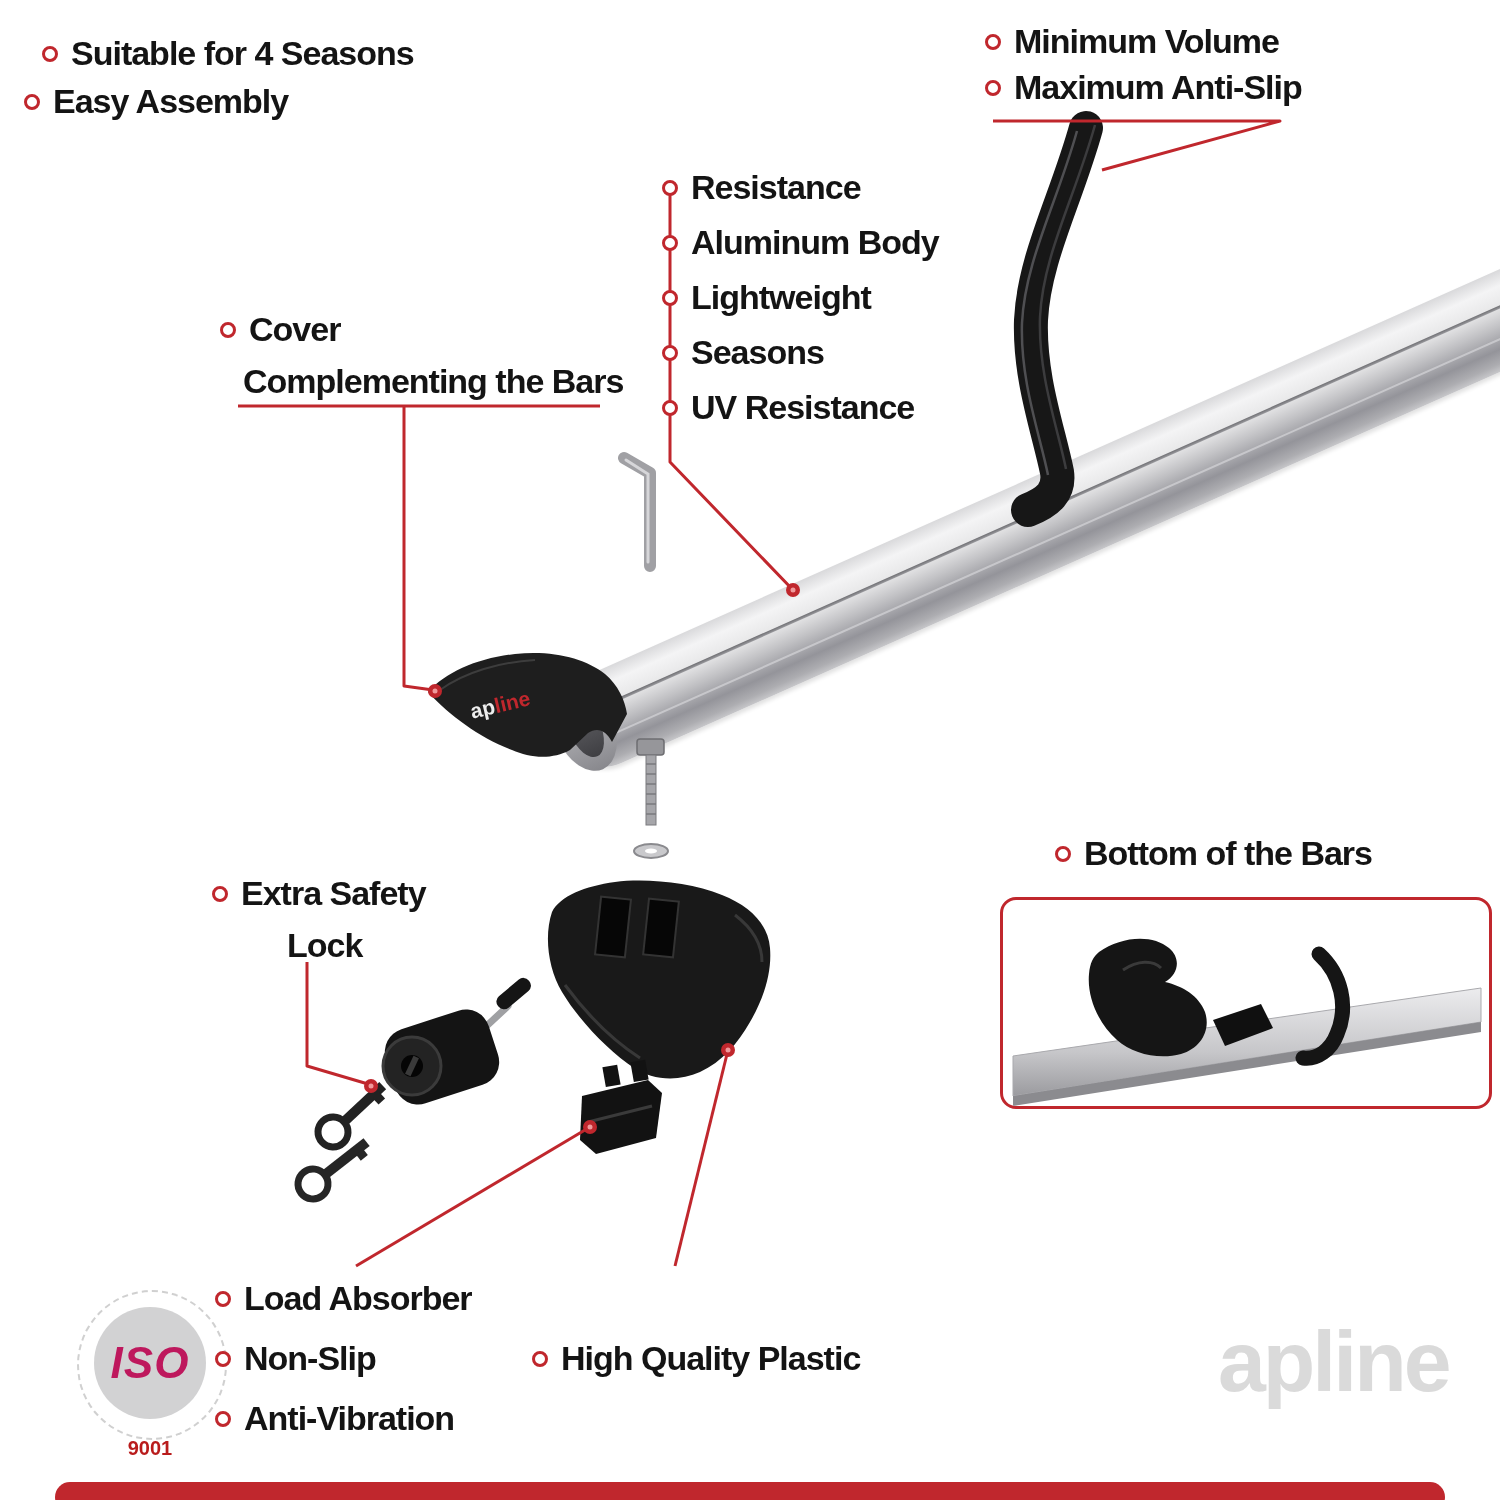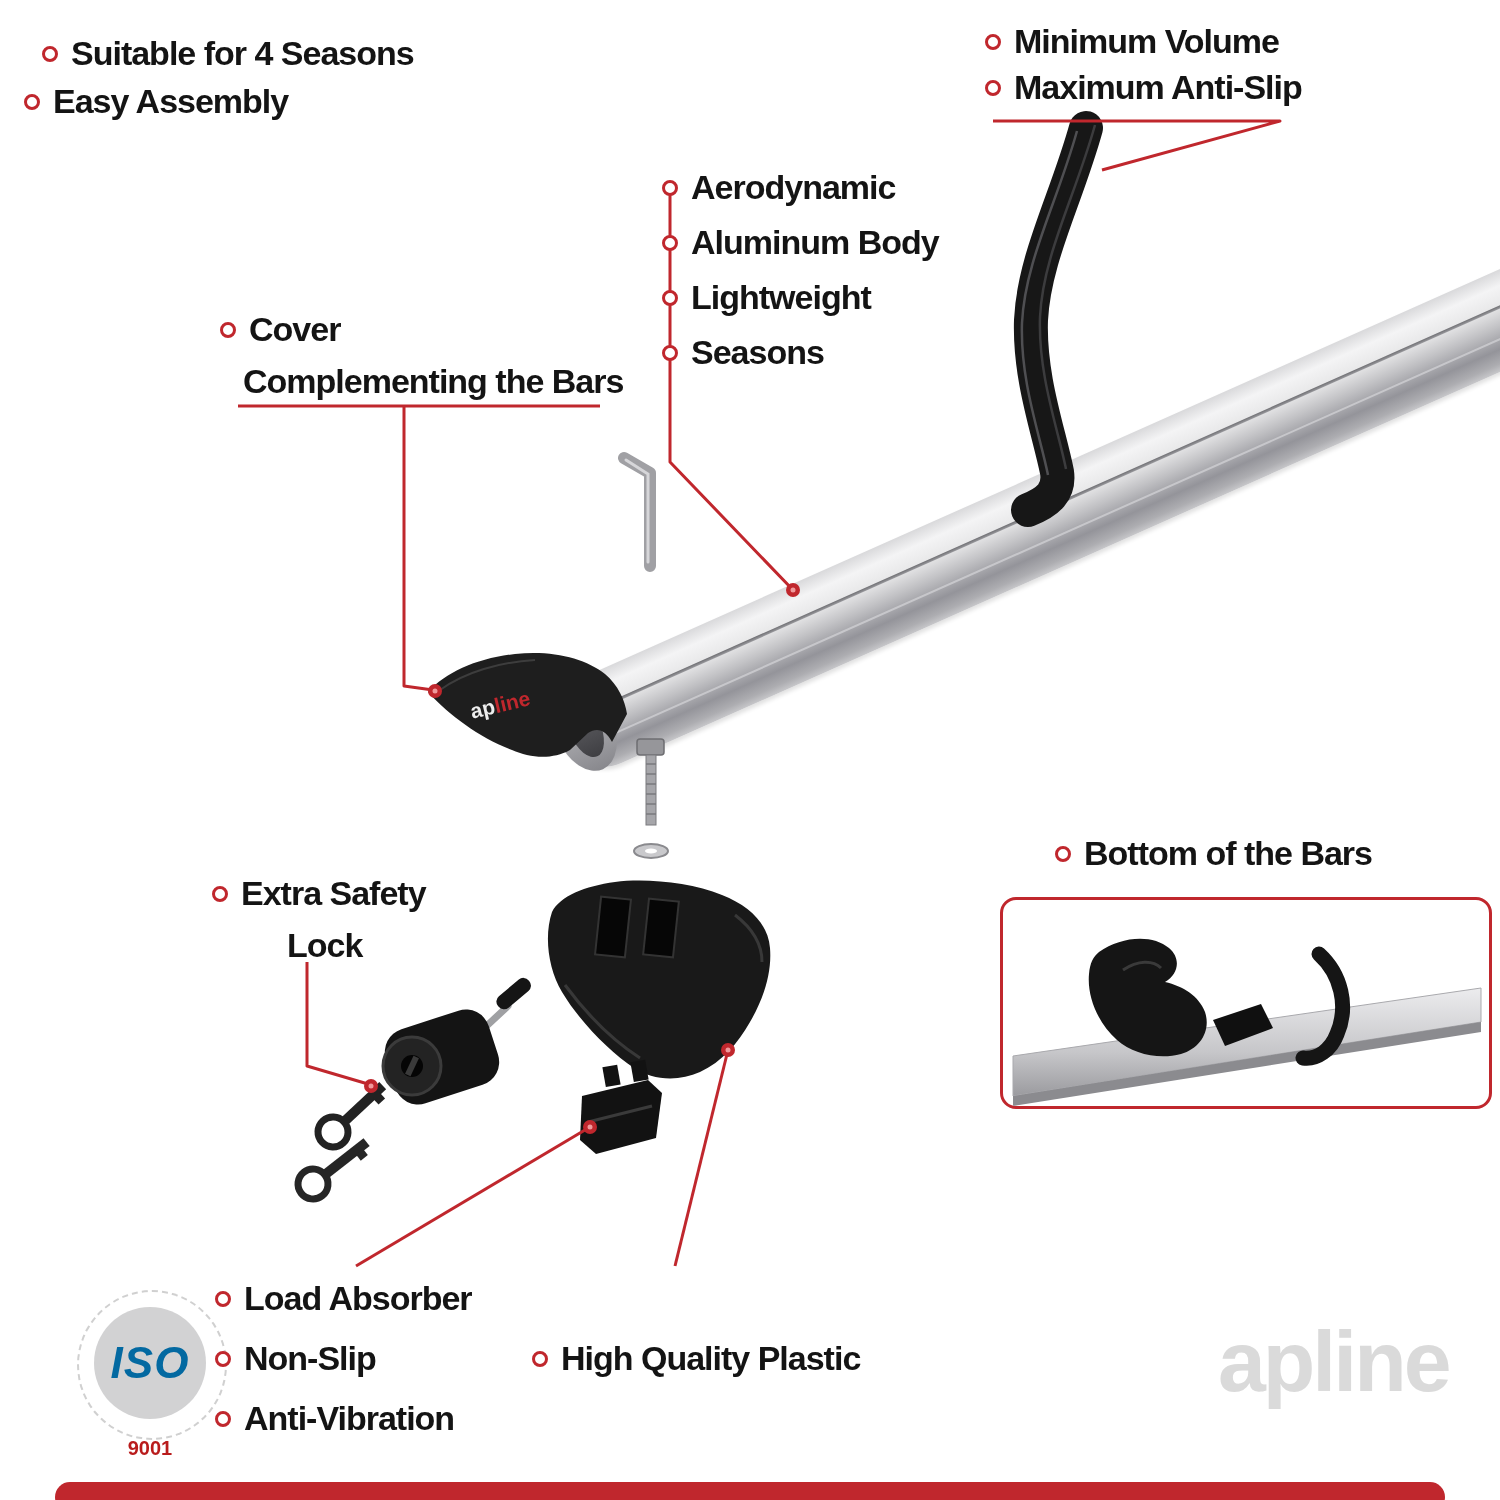--- a/index.html
+++ b/index.html
@@ -40,21 +40,21 @@
   .inset{position:absolute;left:1000px;top:897px;width:492px;height:212px;
          border:3px solid #c0272d;border-radius:16px;background:#fff;z-index:2;box-sizing:border-box;}
   .inset svg{width:100%;height:100%;display:block;border-radius:12px;}
 
   
   .iso{position:absolute;left:75px;top:1284px;width:150px;height:176px;z-index:1;}
   .iso-ring{position:absolute;left:2px;top:6px;width:146px;height:146px;
             border:2px dashed #d0d0d0;border-radius:50%;}
   .iso-circle{position:absolute;left:19px;top:23px;width:112px;height:112px;border-radius:50%;
               background:#d2d2d3;display:flex;align-items:center;justify-content:center;}
-  .iso-title{font-style:italic;font-weight:700;font-size:44px;color:#0369a1;letter-spacing:1px;}
+  .iso-title{font-style:italic;font-weight:700;font-size:44px;color:#be185d;letter-spacing:1px;}
   .iso-number{position:absolute;left:0;right:0;bottom:0;text-align:center;
               font-size:20px;font-weight:700;color:#b91c1c;}
 
   
   .watermark{position:absolute;left:1218px;top:1318px;font-size:86px;font-weight:700;
              color:#dadada;letter-spacing:-3px;z-index:1;line-height:1;}
 
   
   .bottom-bar{position:absolute;left:55px;top:1482px;width:1390px;height:30px;
               background:#c0272d;border-radius:15px;z-index:4;}
@@ -194,33 +194,37 @@
     <span class="ring"></span>
     <span>Minimum Volume</span>
   </div>
   <div class="feature-row" style="left:985px;top:70px">
     <span class="ring"></span>
     <span>Maximum Anti-Slip</span>
   </div>
 
   <div class="feature-row" style="left:662px;top:170px">
     <span class="ring"></span>
-    <span>Aerodynamic</span>
+    <span>Resistance</span>
   </div>
   <div class="feature-row" style="left:662px;top:225px">
     <span class="ring"></span>
     <span>Aluminum Body</span>
   </div>
   <div class="feature-row" style="left:662px;top:280px">
     <span class="ring"></span>
     <span>Lightweight</span>
   </div>
   <div class="feature-row" style="left:662px;top:335px">
     <span class="ring"></span>
     <span>Seasons</span>
+  </div>
+  <div class="feature-row" style="left:662px;top:390px">
+    <span class="ring"></span>
+    <span>UV Resistance</span>
   </div>
 
   <div class="feature-row" style="left:220px;top:312px">
     <span class="ring"></span>
     <span>Cover</span>
   </div>
   <div class="feature-row" style="left:243px;top:364px">
     <span>Complementing the Bars</span>
   </div>
 

